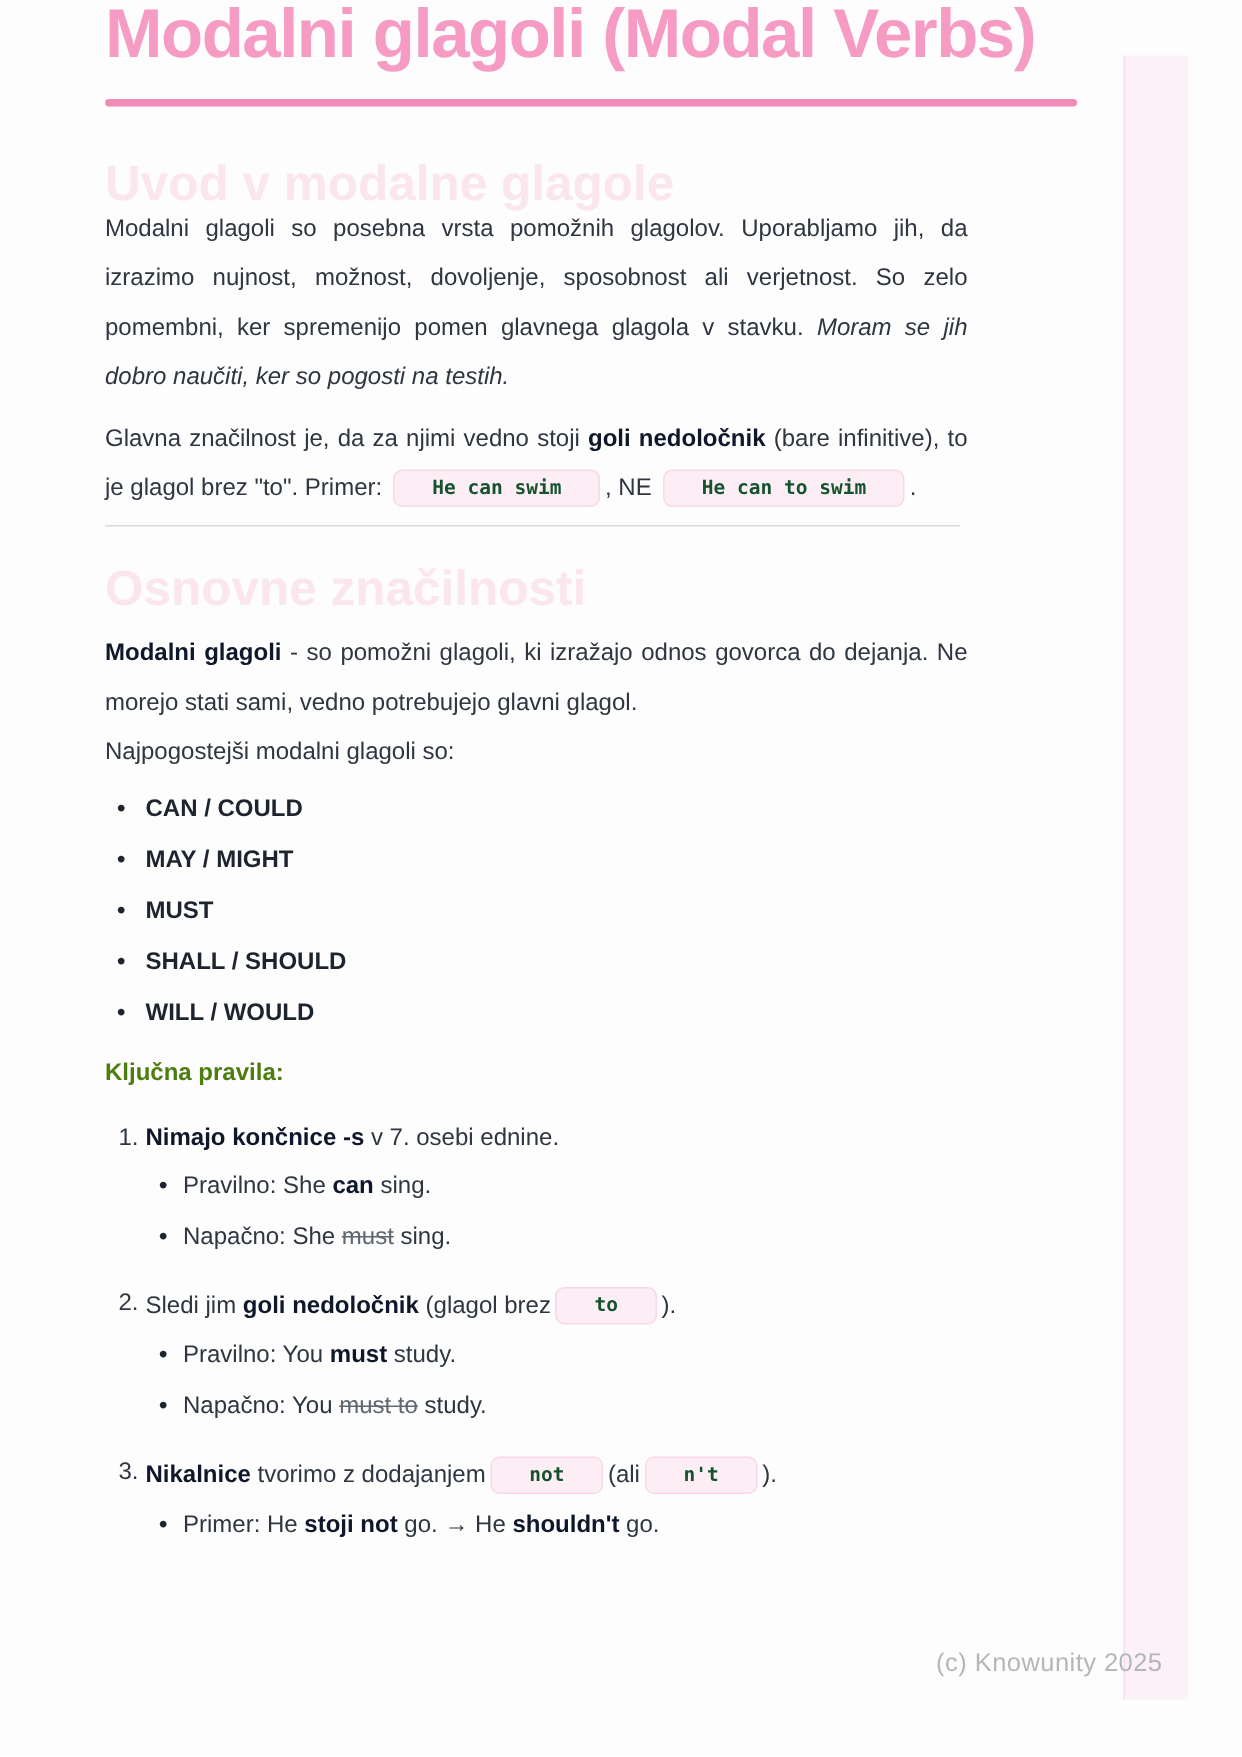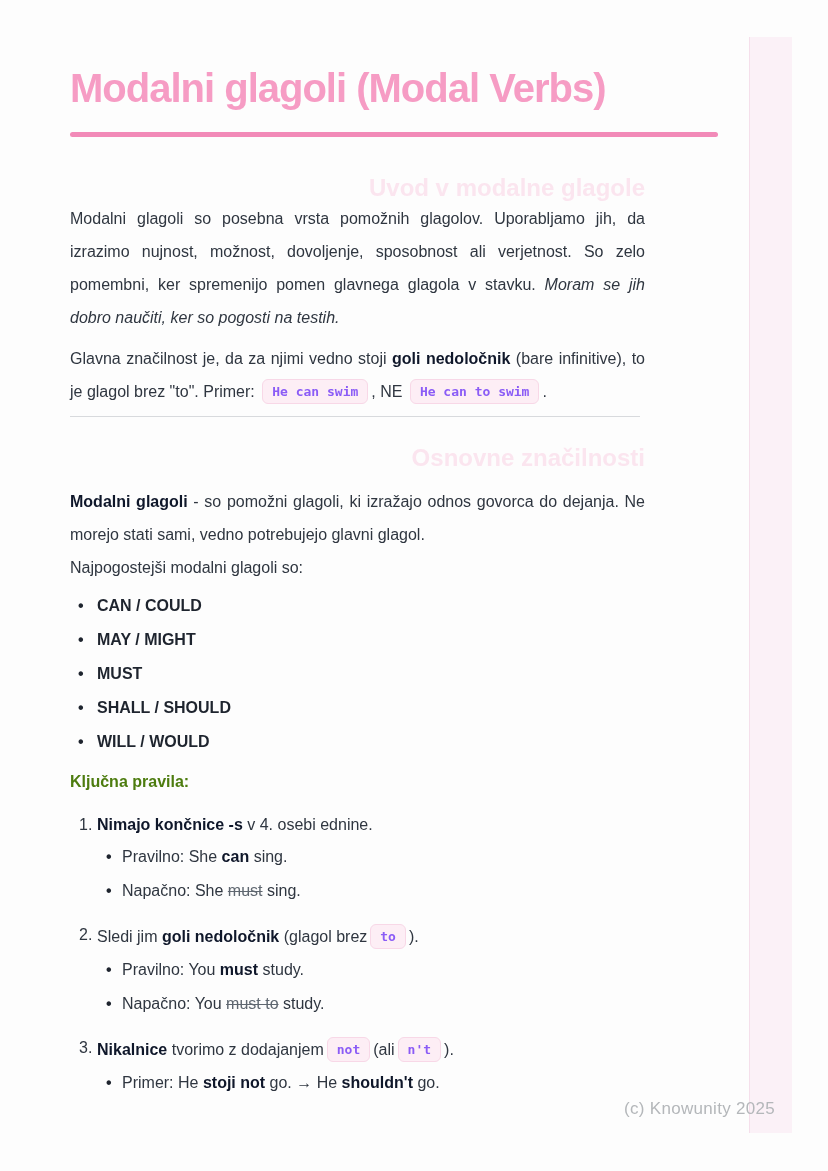--- a/index.html
+++ b/index.html
@@ -22,41 +22,39 @@
     background: #fbf1f7;
     border-left: 1px solid #f5dfeb;
   }
   .content {
     position: absolute;
     left: 70px;
     top: 0;
     width: 575px;
   }
   .doc-title {
-    padding-top: 66px;
-    font-size: 40px;
+    font-size: 46px;
     line-height: 44px;
     font-weight: bold;
     letter-spacing: -1px;
     color: #f69cc4;
     white-space: nowrap;
   }
   .title-rule {
     margin-top: 22px;
     width: 648px;
     height: 5px;
     border-radius: 3px;
     background: #f28ab8;
   }
   .section-heading {
-    font-size: 24px;
+    font-size: 33px;
     line-height: 26px;
     font-weight: bold;
     color: #fbe5ef;
-    text-align: right;
   }
   .h-intro  { margin-top: 38px; }
   .h-basics { margin-top: 28px; }
   .para {
     font-size: 16px;
     line-height: 33px;
     text-align: justify;
     color: #2f3640;
   }
   .p-intro1  { margin-top: 1px; }
@@ -70,25 +68,25 @@
     border: none;
     border-top: 1px solid #d8dadd;
     width: 570px;
   }
   .code-pill {
     display: inline-block;
     font-family: "DejaVu Sans Mono", "Liberation Mono", monospace;
     font-size: 13px;
     font-weight: bold;
     line-height: 19px;
-    color: #8b5cf6;
+    color: #14532d;
     background: #fdeef5;
     border: 1px solid #f8d8e7;
     border-radius: 6px;
-    padding: 2px 9px;
+    padding: 2px 25px;
     margin: 0 3px;
     vertical-align: 1px;
     white-space: nowrap;
   }
   ul.modal-list {
     list-style: none;
     margin-top: 12px;
   }
   ul.modal-list li {
     display: flex;
@@ -204,21 +202,21 @@
         </li>
     </ul>
 
     <p class="rules-label">Ključna pravila:</p>
 
     <ol class="rules-list">
 
       <li class="rule">
         <div class="rule-main">
             <span class="rule-num">1.</span>
-            <span class="rule-text"><b>Nimajo končnice -s</b><span> v 4. osebi ednine.</span></span>
+            <span class="rule-text"><b>Nimajo končnice -s</b><span> v 7. osebi ednine.</span></span>
           </div>
         <ul class="sub-list">
           <li>
               <span class="bullet">•</span>
               <span class="sub-text"><span>Pravilno: She </span><b>can</b><span> sing.</span></span>
             </li>
           <li>
               <span class="bullet">•</span>
               <span class="sub-text"><span>Napačno: She </span><span class="strike">must</span><span> sing.</span></span>
             </li>

